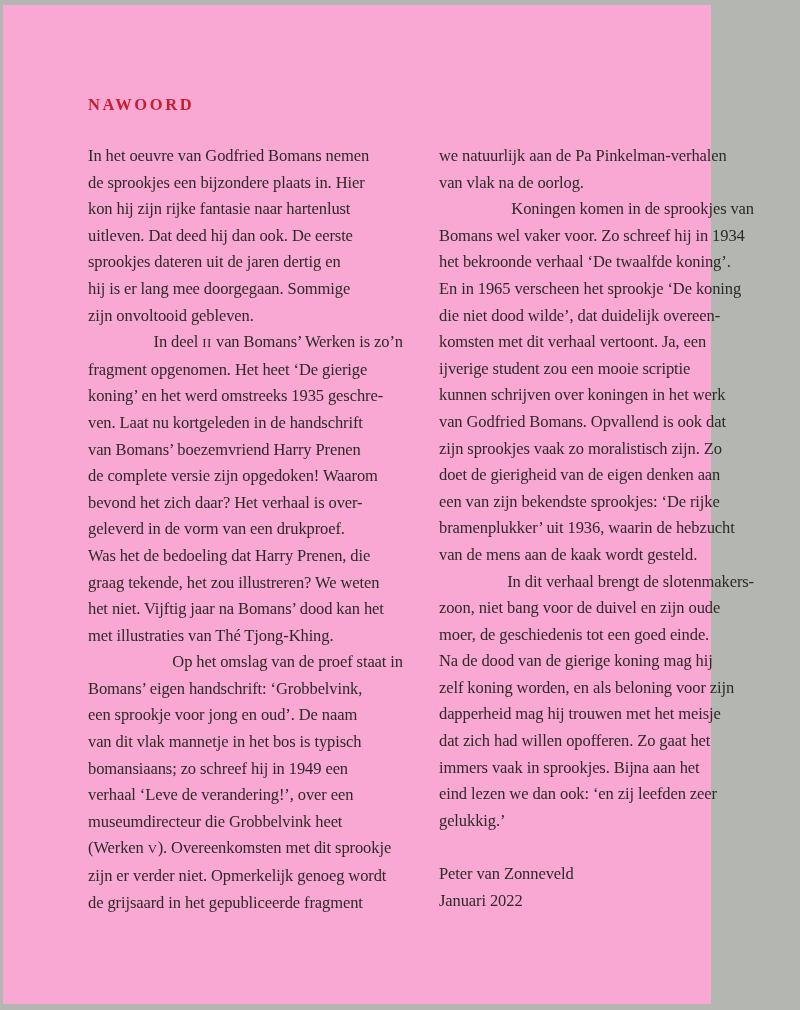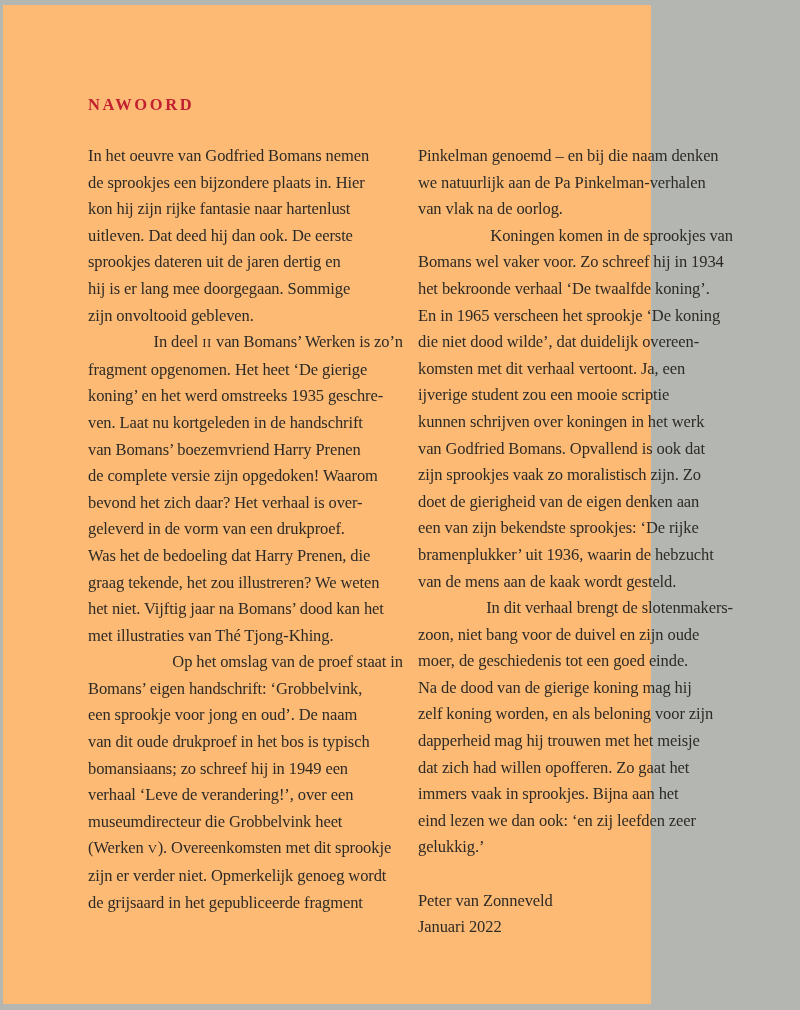--- a/index.html
+++ b/index.html
@@ -8,40 +8,40 @@
     width: 800px;
     height: 1010px;
     background: #b4b7b1;
     font-family: "Liberation Serif", "DejaVu Serif", serif;
     overflow: hidden;
   }
   .page {
     position: absolute;
     left: 3px;
     top: 5px;
-    width: 648px;
+    width: 708px;
     height: 999px;
-    background: #fdba74;
+    background: #f9a8d4;
   }
   .heading {
     position: absolute;
     left: 85px;
     top: 90px;
     margin: 0;
     font-size: 16.5px;
     font-weight: bold;
     letter-spacing: 2.6px;
     color: #c22031;
   }
   .columns {
     position: absolute;
     left: 85px;
     top: 138px;
     display: flex;
-    gap: 15px;
+    gap: 36px;
     color: #2d2a26;
   }
   .col {
     width: 315px;
     font-size: 16.5px;
     line-height: 26.6px;
     letter-spacing: -0.1px;
   }
   .col .line {
     white-space: nowrap;
@@ -75,30 +75,29 @@
         <div class="line">de complete versie zijn opgedoken! Waarom</div>
         <div class="line">bevond het zich daar? Het verhaal is over-</div>
         <div class="line">geleverd in de vorm van een drukproef.</div>
         <div class="line">Was het de bedoeling dat Harry Prenen, die</div>
         <div class="line">graag tekende, het zou illustreren? We weten</div>
         <div class="line">het niet. Vijftig jaar na Bomans’ dood kan het</div>
         <div class="line">met illustraties van Thé Tjong-Khing.</div>
         <div class="line indent">Op het omslag van de proef staat in</div>
         <div class="line">Bomans’ eigen handschrift: ‘Grobbelvink,</div>
         <div class="line">een sprookje voor jong en oud’. De naam</div>
-        <div class="line">van dit oude drukproef in het bos is typisch</div>
+        <div class="line">van dit vlak mannetje in het bos is typisch</div>
         <div class="line">bomansiaans; zo schreef hij in 1949 een</div>
         <div class="line">verhaal ‘Leve de verandering!’, over een</div>
         <div class="line">museumdirecteur die Grobbelvink heet</div>
         <div class="line">(<span class="it">Werken</span> <span class="sc">V</span>). Overeenkomsten met dit sprookje</div>
         <div class="line">zijn er verder niet. Opmerkelijk genoeg wordt</div>
         <div class="line">de grijsaard in het gepubliceerde fragment</div>
       </div>
     <div class="col" id="col-right">
-        <div class="line">Pinkelman genoemd – en bij die naam denken</div>
         <div class="line">we natuurlijk aan de Pa Pinkelman-verhalen</div>
         <div class="line">van vlak na de oorlog.</div>
         <div class="line indent">Koningen komen in de sprookjes van</div>
         <div class="line">Bomans wel vaker voor. Zo schreef hij in 1934</div>
         <div class="line">het bekroonde verhaal ‘De twaalfde koning’.</div>
         <div class="line">En in 1965 verscheen het sprookje ‘De koning</div>
         <div class="line">die niet dood wilde’, dat duidelijk overeen-</div>
         <div class="line">komsten met dit verhaal vertoont. Ja, een</div>
         <div class="line">ijverige student zou een mooie scriptie</div>
         <div class="line">kunnen schrijven over koningen in het werk</div>

